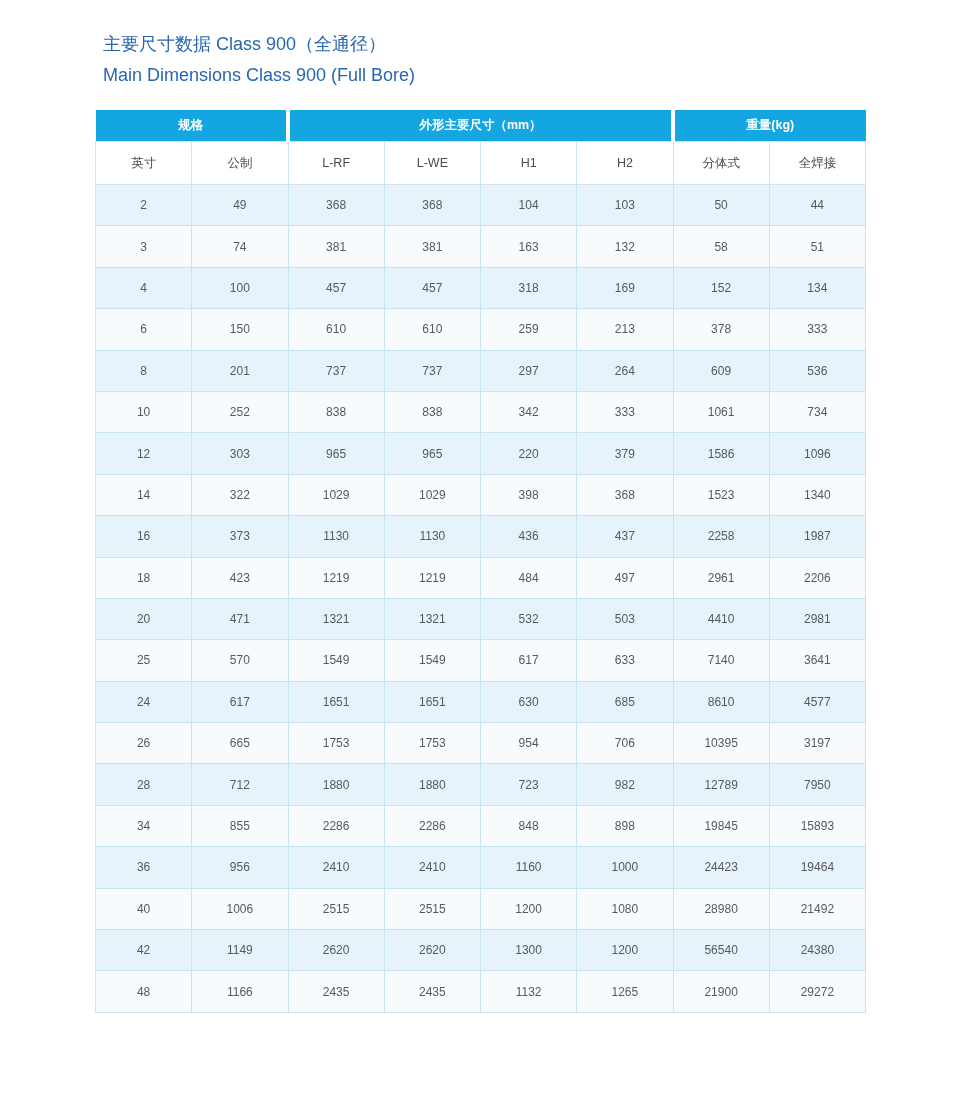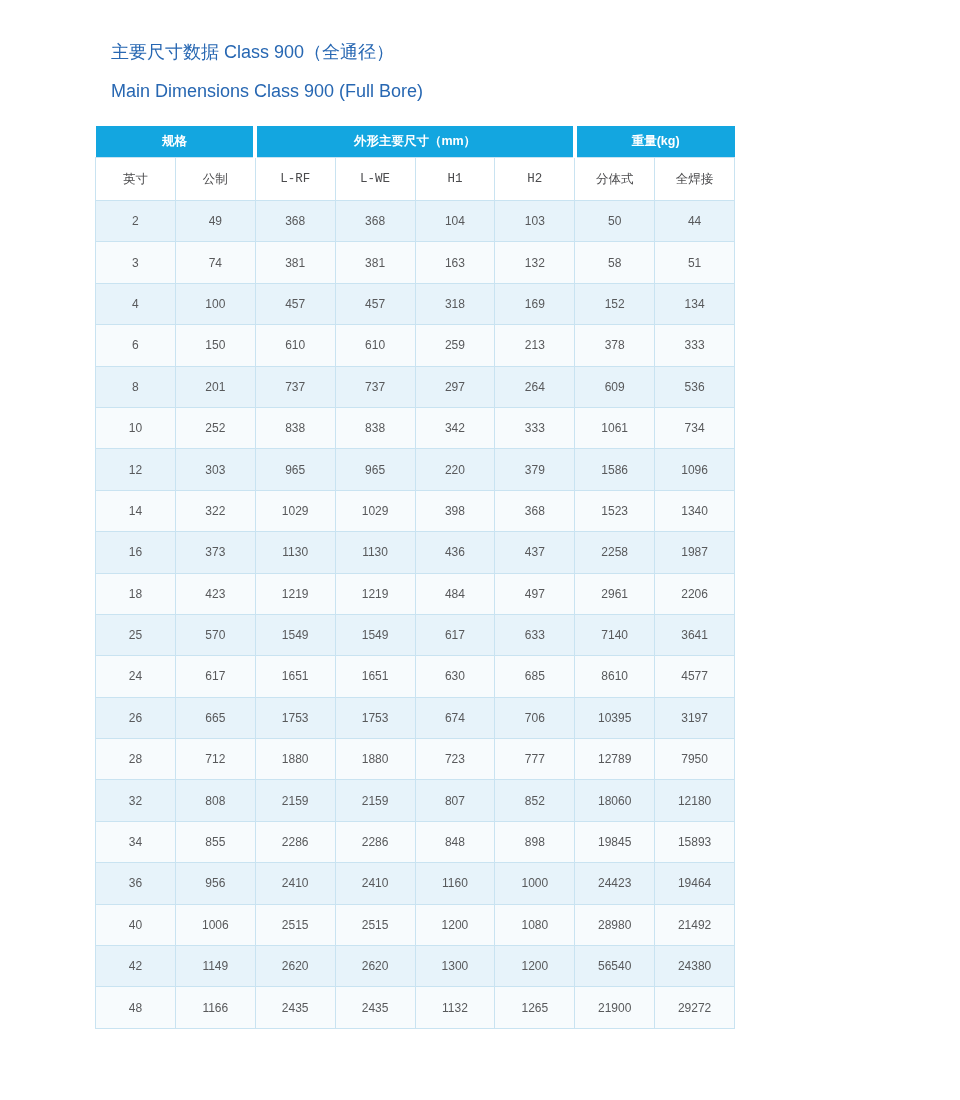--- a/index.html
+++ b/index.html
@@ -12,28 +12,28 @@
     position: relative;
     width: 960px;
     height: 1100px;
     box-sizing: border-box;
     padding: 25px 0 0 95px;
     background: #ffffff;
     overflow: hidden;
   }
   .titles { margin: 0 0 23px 0; }
   .title-line {
-    margin: 16px;
+    margin: 8px;
     font-size: 18px;
     line-height: 23px;
     font-weight: normal;
     color: var(--title-color, #2767b2);
   }
   table.dim-table {
-    width: 640px;
+    width: 771px;
     border-collapse: collapse;
     table-layout: fixed;
     margin-top: 8px;
   }
   
   tr.group-row th {
     background: var(--accent, #13a6e0);
     color: var(--header-text, #ffffff);
     font-size: 12.5px;
     font-weight: bold;
@@ -48,21 +48,20 @@
   tr.col-row th {
     background: #ffffff;
     color: #4b4b4d;
     font-size: 12.5px;
     font-weight: normal;
     height: 42px;
     padding: 0;
     text-align: center;
     vertical-align: middle;
     border: 1px solid var(--line, #c9e3f1);
-    font-family: Liberation Mono, monospace;
   }
   
   tbody td {
     height: 40.4px;
     padding: 0;
     text-align: center;
     vertical-align: middle;
     font-size: 12px;
     color: var(--cell-text, #58595b);
     border: 1px solid var(--line, #c9e3f1);
@@ -192,20 +191,30 @@
           <td>18</td>
           <td>423</td>
           <td>1219</td>
           <td>1219</td>
           <td>484</td>
           <td>497</td>
           <td>2961</td>
           <td>2206</td>
         </tr>
         <tr>
+          <td>20</td>
+          <td>471</td>
+          <td>1321</td>
+          <td>1321</td>
+          <td>532</td>
+          <td>503</td>
+          <td>4410</td>
+          <td>2981</td>
+        </tr>
+        <tr>
           <td>25</td>
           <td>570</td>
           <td>1549</td>
           <td>1549</td>
           <td>617</td>
           <td>633</td>
           <td>7140</td>
           <td>3641</td>
         </tr>
         <tr>
@@ -216,44 +225,34 @@
           <td>630</td>
           <td>685</td>
           <td>8610</td>
           <td>4577</td>
         </tr>
         <tr>
           <td>26</td>
           <td>665</td>
           <td>1753</td>
           <td>1753</td>
-          <td>674</td>
+          <td>954</td>
           <td>706</td>
           <td>10395</td>
           <td>3197</td>
         </tr>
         <tr>
           <td>28</td>
           <td>712</td>
           <td>1880</td>
           <td>1880</td>
           <td>723</td>
-          <td>777</td>
+          <td>982</td>
           <td>12789</td>
           <td>7950</td>
-        </tr>
-        <tr>
-          <td>32</td>
-          <td>808</td>
-          <td>2159</td>
-          <td>2159</td>
-          <td>807</td>
-          <td>852</td>
-          <td>18060</td>
-          <td>12180</td>
         </tr>
         <tr>
           <td>34</td>
           <td>855</td>
           <td>2286</td>
           <td>2286</td>
           <td>848</td>
           <td>898</td>
           <td>19845</td>
           <td>15893</td>

